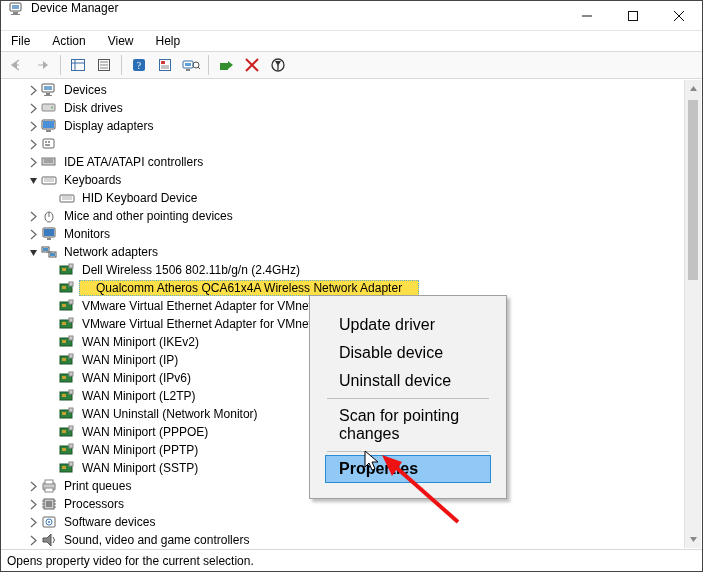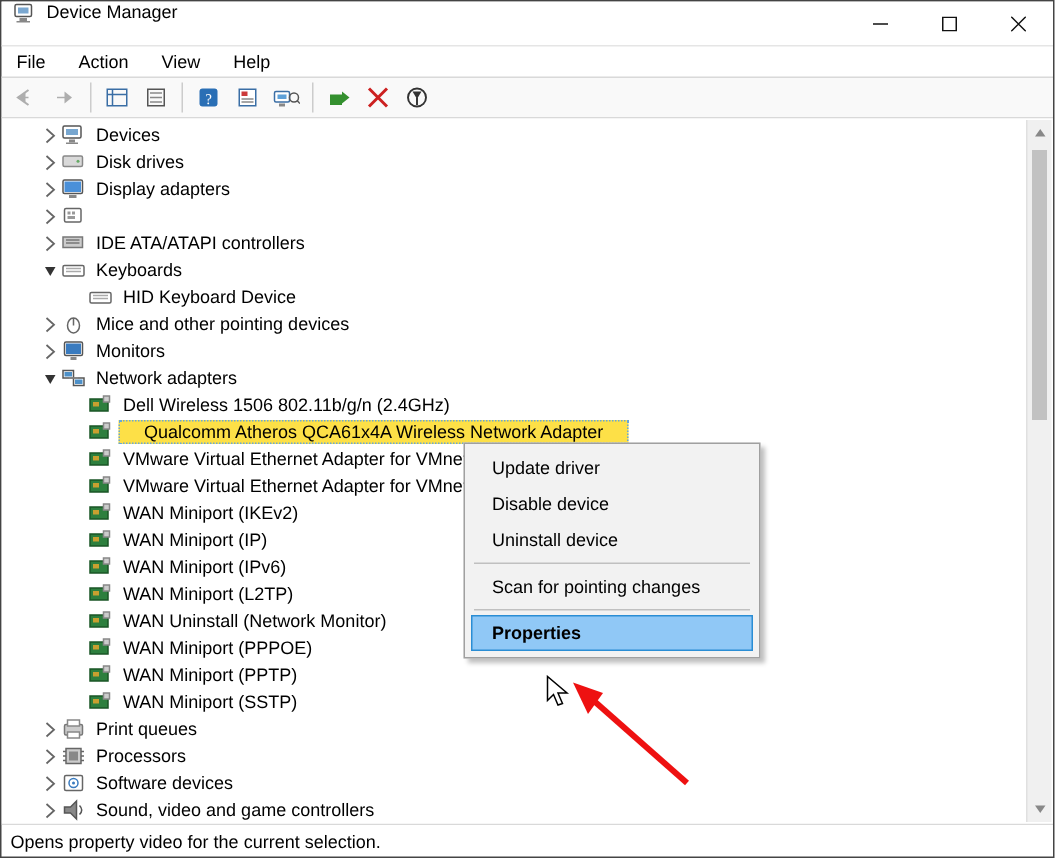--- a/index.html
+++ b/index.html
@@ -111,22 +111,22 @@
   .l1 { padding-left:26px; }
   .l2 { padding-left:44px; }
   
   .ctxmenu {
     position:absolute;
     left:308px; top:294px;
     width:198px;
     background:#f2f2f2;
     border:1px solid #a0a0a0;
     box-shadow: 3px 3px 3px rgba(0,0,0,.25);
-    padding:4px;
-    font-size:12px;
+    padding:15px;
+    font-size:16px;
   }
   .ctxitem {
     padding:5px 14px;
   }
   .ctxitem.hover {
     background:#90c8f6;
     border:1px solid #2a8dd4;
     padding:4px 13px;
     font-weight: normal;
   }

